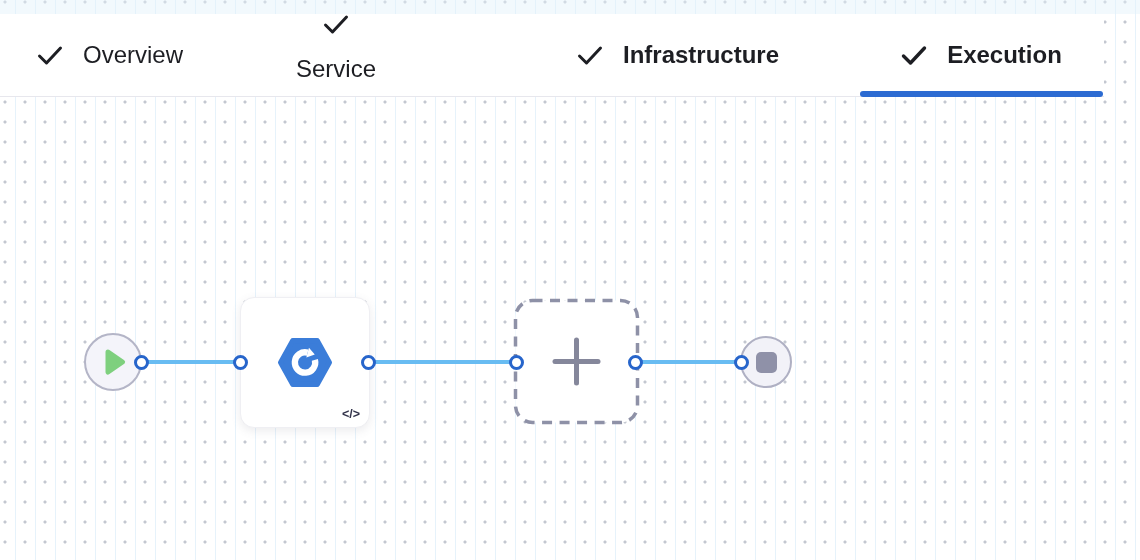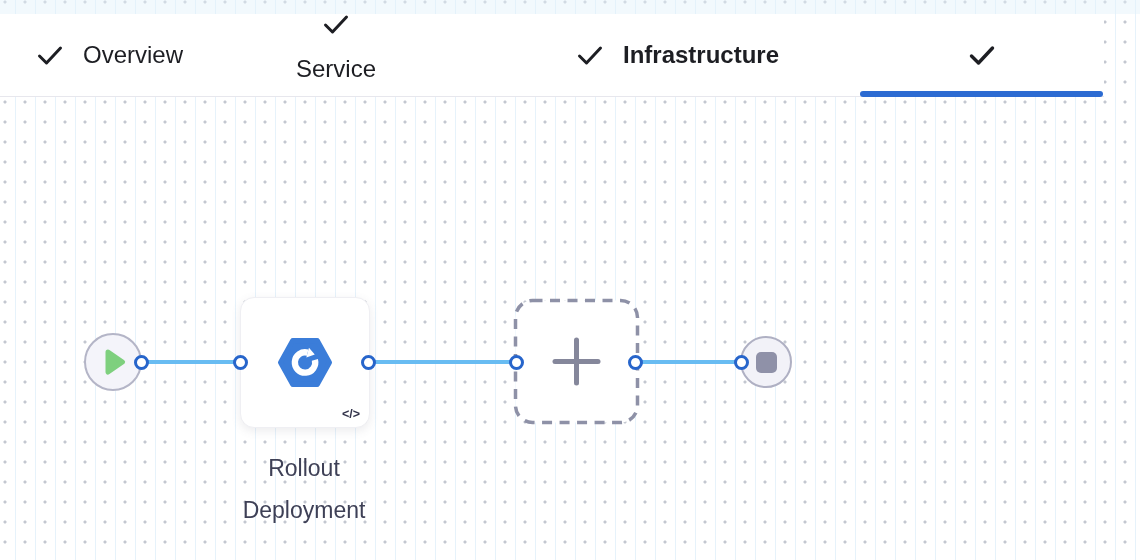--- a/index.html
+++ b/index.html
@@ -154,20 +154,21 @@
     <svg class="check-svg" width="26" height="21" viewBox="0 0 26 21">
       <path d="M2.5 11 L9.5 18 L23.5 3" fill="none" stroke="#1D1E23" stroke-width="3" stroke-linecap="round" stroke-linejoin="round"></path>
     </svg>
     <span>Infrastructure</span>
   </div>
 
   <div class="tab tab-execution">
     <svg class="check-svg" width="26" height="21" viewBox="0 0 26 21">
       <path d="M2.5 11 L9.5 18 L23.5 3" fill="none" stroke="#1D1E23" stroke-width="3.4" stroke-linecap="round" stroke-linejoin="round"></path>
     </svg>
+    <span>Execution</span>
     <div class="tab-underline"></div>
   </div>
 
 </div>
 
 <div class="canvas">
 
   <div class="link link-1"></div>
   <div class="link link-2"></div>
   <div class="link link-3"></div>
@@ -179,21 +180,20 @@
   </div>
 
   <div class="step-card">
     <svg width="58" height="53" viewBox="0 0 56 52">
       <path d="M4 26 L16 4.5 L40 4.5 L52 26 L40 47.5 L16 47.5 Z" fill="#3B7DD9" stroke="#3B7DD9" stroke-width="5" stroke-linejoin="round"></path>
       <path d="M37.7 23.4 A10 10 0 1 1 30.6 16.3" fill="none" stroke="#ffffff" stroke-width="6.2"></path>
       <path d="M31.9 11.5 L37.6 18.1 L29.3 21.1 Z" fill="#ffffff"></path>
     </svg>
     <span class="step-badge">&lt;/&gt;</span>
   </div>
-  <div class="step-label">Rollout Deployment</div>
 
   <div class="add-step-box">
     <svg width="127" height="127" viewBox="0 0 127 127">
       <rect x="2.5" y="2.5" width="122" height="122" rx="17" fill="#ffffff" stroke="#8E91A7" stroke-width="3.5" stroke-dasharray="10 7.5"></rect>
       <g>
         <line x1="63.5" y1="42" x2="63.5" y2="85" stroke="#85879B" stroke-width="5" stroke-linecap="round"></line>
         <line x1="42" y1="63.5" x2="85" y2="63.5" stroke="#85879B" stroke-width="5" stroke-linecap="round"></line>
       </g>
     </svg>
   </div>

